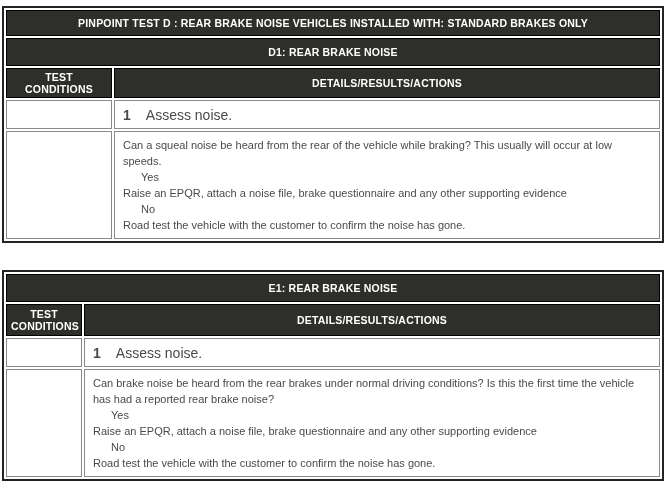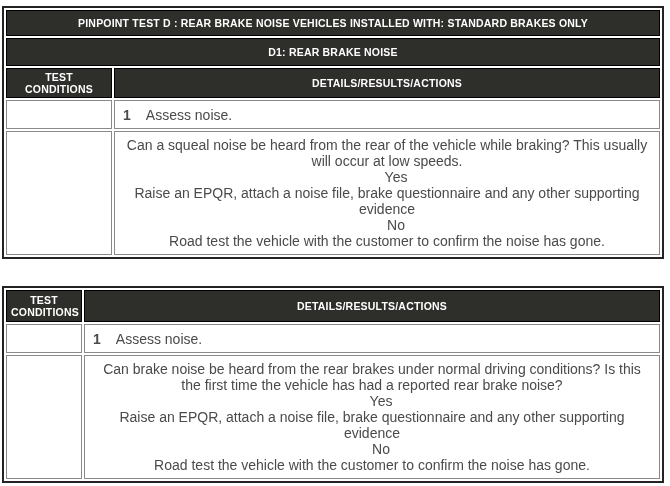--- a/index.html
+++ b/index.html
@@ -46,23 +46,22 @@
   td.step{
     vertical-align:middle;
     padding:4px 8px;
     font-size:14px;
     color:#4a4a4a;
   }
   .stepnum{font-weight:bold;margin-right:15px;}
   td.details{
     vertical-align:middle;
     padding:5px 8px;
-    font-size:14px;
+    font-size:11px;
     color:#4a4a4a;
-    text-align:center;
   }
   td.details div{line-height:16px;}
   td.details .answer{font-weight:normal;padding-left:18px;}
 </style>
 </head>
 <body>
 
 <div class="page">
 
   <table class="pinpoint t1">
@@ -99,20 +98,23 @@
     </tr>
   </tbody>
     </table>
 
   <table class="pinpoint t2">
     <colgroup>
         <col class="c1">
         <col>
       </colgroup>
     <tbody>
+    <tr class="subtitle-row">
+      <td colspan="2" class="hdr">E1: REAR BRAKE NOISE</td>
+    </tr>
     <tr class="colhead-row">
       <td class="hdr">TEST CONDITIONS</td>
       <td class="hdr">DETAILS/RESULTS/ACTIONS</td>
     </tr>
     <tr class="step-row">
       <td class="white"></td>
       <td class="white step">
         <span class="stepnum">1</span><span>Assess noise.</span>
       </td>
     </tr>

